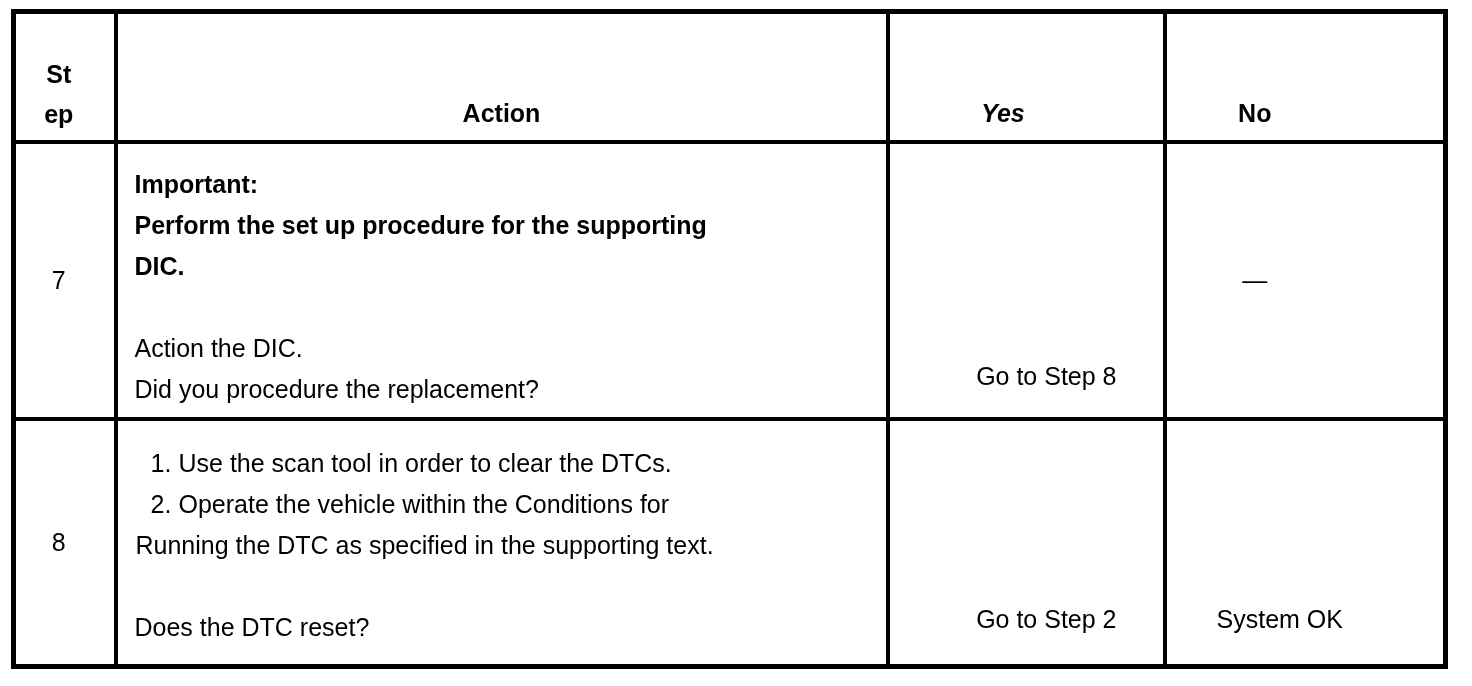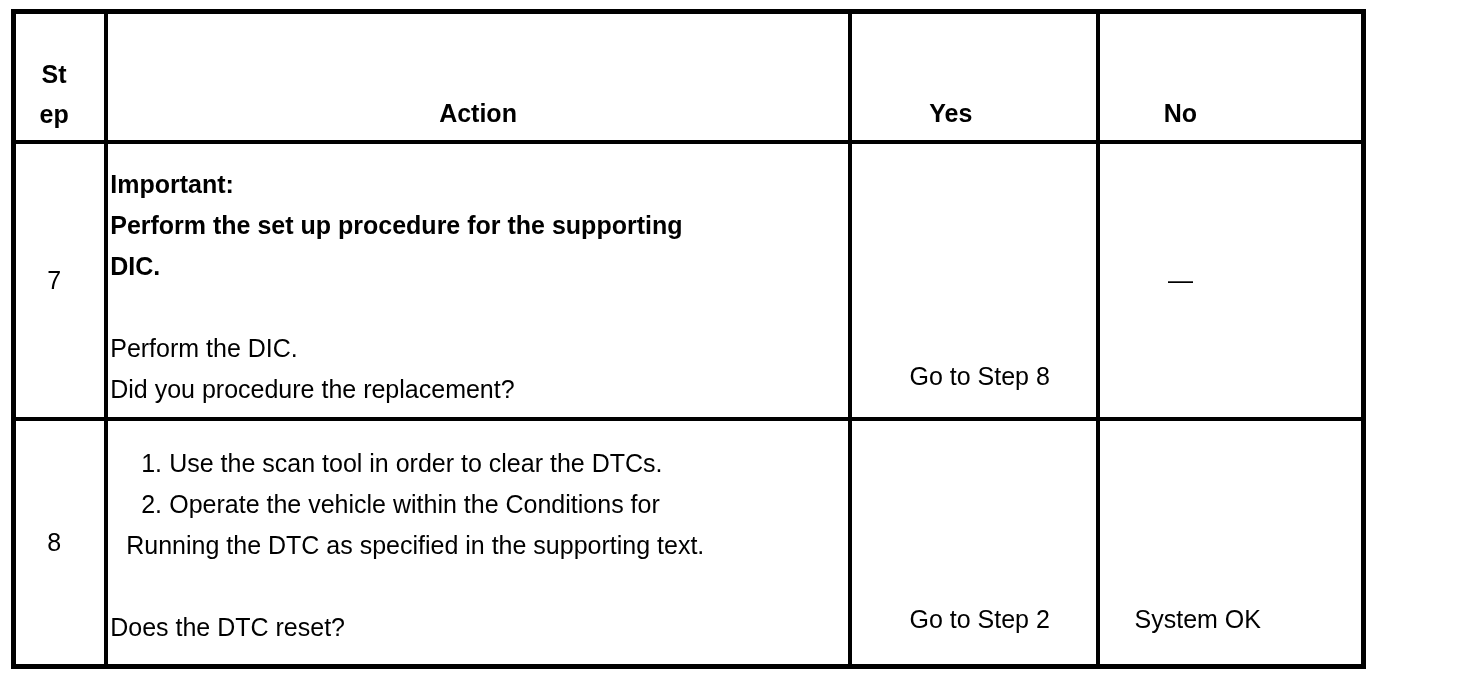--- a/index.html
+++ b/index.html
@@ -10,21 +10,21 @@
     width: 1472px;
     height: 686px;
     font-family: "Liberation Sans", sans-serif;
     color: #000000;
     position: relative;
     overflow: hidden;
   }
   .page {
     position: absolute;
     left: 0; top: 0;
-    width: 1366px; height: 686px;
+    width: 1472px; height: 686px;
     background: #ffffff;
   }
   .table-wrap {
     position: absolute;
     left: 11px;
     top: 9px;
   }
   table.diag-table {
     border-collapse: collapse;
     table-layout: fixed;
@@ -45,34 +45,34 @@
   tr.row-7      { height: 277px; }
   tr.row-8      { height: 248px; }
 
   th.hdr {
     font-weight: bold;
     text-align: center;
     vertical-align: bottom;
     padding-bottom: 6px;
   }
   th.step-h { padding-right: 12px; line-height: 40px; }
-  th.yes-h  { padding-right: 46px; }
+  th.yes-h  { padding-right: 46px; font-style: italic; }
   th.no-h   { padding-right: 100px; }
 
   td.step-cell {
     text-align: center;
     vertical-align: middle;
     padding-right: 12px;
   }
   td.action-cell { vertical-align: top; }
   .action-inner.pad-r7 { padding-top: 20px; }
   .action-inner.pad-r8 { padding-top: 22px; }
 
   .line {
-    margin-left: 2px;
+    margin-left: 17px;
     white-space: nowrap;
   }
   .line.bold  { font-weight: bold; }
   .line.flush { margin-left: 18px; }
   .blank-line { height: 41px; }
 
   .list-line { margin-left: 33px; white-space: nowrap; }
   .list-num  { display: inline-block; width: 28px; }
 
   td.yes-cell {
@@ -113,21 +113,21 @@
         </tr>
 
         <tr class="row-7">
           <td class="step-cell">7</td>
           <td class="action-cell">
             <div class="action-inner pad-r7">
               <div class="line bold">Important:</div>
               <div class="line bold">Perform the set up procedure for the supporting</div>
               <div class="line bold">DIC.</div>
               <div class="blank-line"></div>
-              <div class="line">Perform the DIC.</div>
+              <div class="line">Action the DIC.</div>
               <div class="line">Did you procedure the replacement?</div>
             </div>
           </td>
           <td class="yes-cell">Go to Step 8</td>
           <td class="no-cell mid">—</td>
         </tr>
 
         <tr class="row-8">
           <td class="step-cell">8</td>
           <td class="action-cell">

